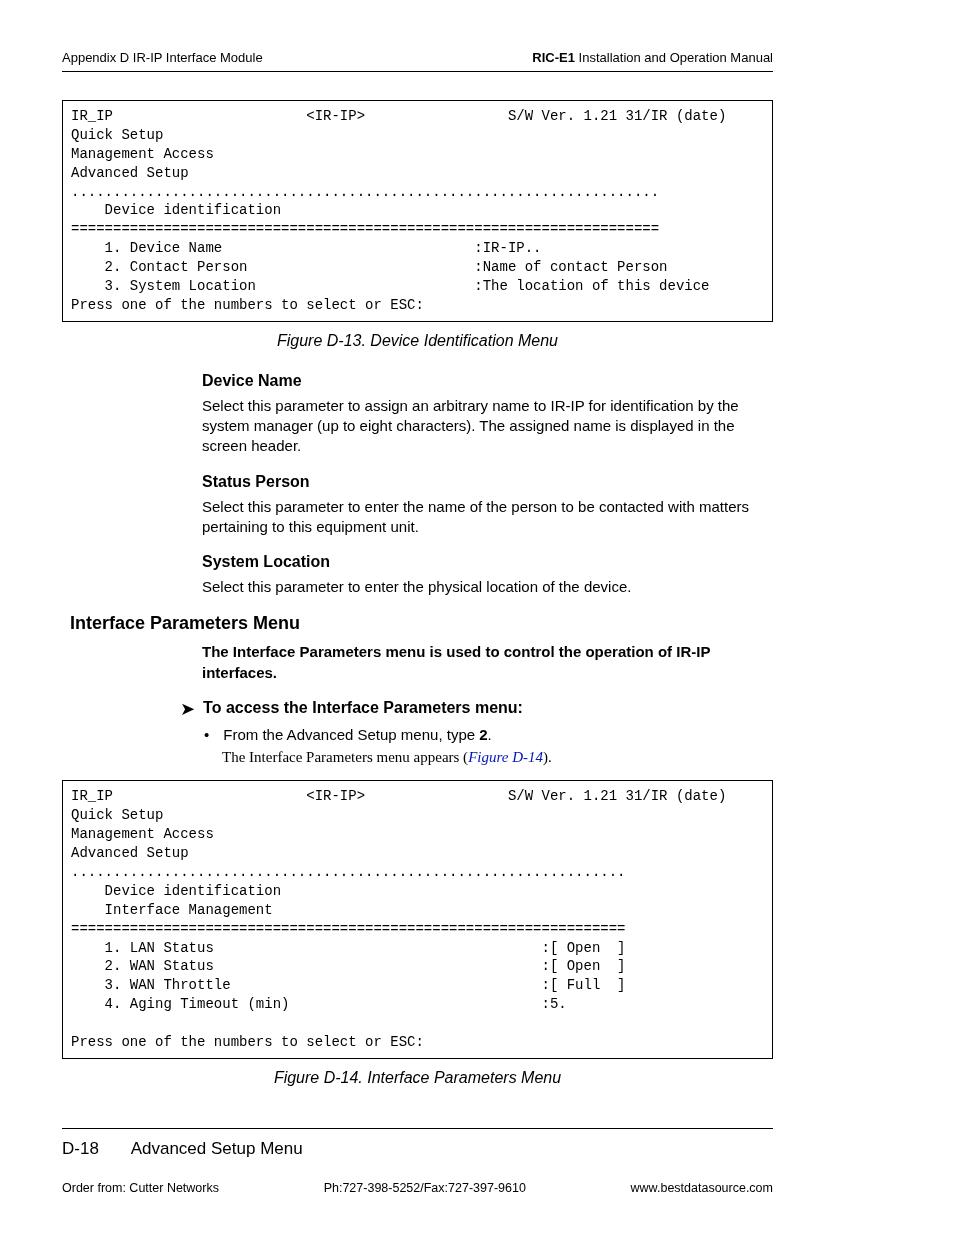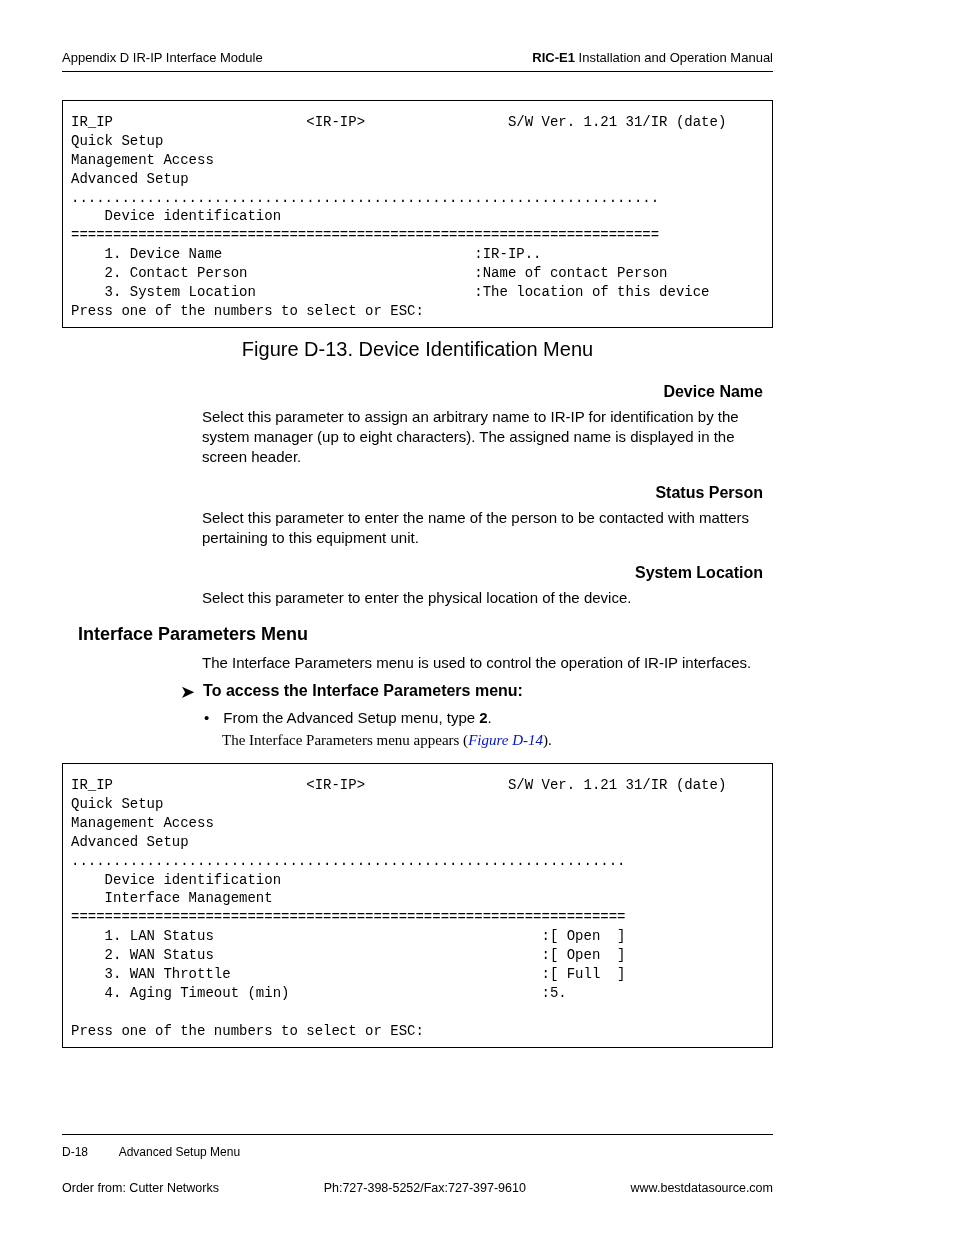--- a/index.html
+++ b/index.html
@@ -21,50 +21,50 @@
     display: flex;
     justify-content: space-between;
     font-size: 13px;
     padding-bottom: 6px;
     border-bottom: 1px solid #000;
     margin-bottom: 28px;
   }
   .header-right strong { font-weight: bold; }
   .terminal-box {
     border: 1.5px solid #000;
-    padding: 12px 8px 6px 8px;
+    padding: 6px 8px 6px 8px;
     font-family: "Courier New", monospace;
     font-size: 14px;
     line-height: 1.35;
     white-space: pre;
   }
   .figure-caption {
     text-align: center;
-    font-size: 20px;
+    font-style: italic;
+    font-size: 16px;
     margin: 10px 0 22px 0;
   }
   .indent-block {
     margin-left: 140px;
     margin-right: 10px;
   }
   .subheading {
     font-weight: bold;
     font-size: 16px;
     margin: 8px 0 6px 0;
-    text-align: right;
   }
   .para {
     font-size: 15px;
     line-height: 1.35;
     margin: 0 0 16px 0;
   }
   .section-heading {
     font-weight: bold;
     font-size: 18px;
-    margin: 10px 0 8px 16px;
+    margin: 10px 0 8px 8px;
   }
   .proc-line {
     display: flex;
     align-items: flex-start;
     margin: 4px 0 6px 0;
   }
   .proc-arrow {
     font-size: 18px;
     margin-right: 8px;
     line-height: 1.2;
@@ -90,21 +90,21 @@
     color: #0016b8;
     font-style: italic;
   }
   .footer-top {
     position: absolute;
     bottom: 76px;
     left: 62px;
     right: 62px;
     border-top: 1px solid #000;
     padding-top: 10px;
-    font-size: 12px;
+    font-size: 17px;
   }
   .footer-top .fp { display:inline-block; margin-right: 28px; }
   .footer-bottom {
     position: absolute;
     bottom: 40px;
     left: 62px;
     right: 62px;
     display: flex;
     justify-content: space-between;
     font-size: 12.5px;
@@ -145,21 +145,21 @@
     <div class="subheading">Status Person</div>
     <p class="para">Select this parameter to enter the name of the person to be contacted with matters pertaining to this equipment unit.</p>
 
     <div class="subheading">System Location</div>
     <p class="para">Select this parameter to enter the physical location of the device.</p>
   </div>
 
   <div class="section-heading">Interface Parameters Menu</div>
 
   <div class="indent-block">
-    <p class="para" style="margin-bottom:8px;">The Interface Parameters menu is used to control the operation of IR-IP interfaces.</p>
+    <p class="para" style="font-weight:bold;">The Interface Parameters menu is used to control the operation of IR-IP interfaces.</p>
   </div>
 
   <div style="margin-left:118px;">
     <div class="proc-line">
       <span class="proc-arrow">➤</span>
       <span class="proc-text">To access the Interface Parameters menu:</span>
     </div>
     <div class="bullet-line">
       <span class="bullet-dot">•</span>
       <span>
@@ -179,20 +179,21 @@
 <span>    Device identification</span>
 <span>    Interface Management</span>
 <span>==================================================================</span>
 <span>    1. LAN Status</span>                                       <span>:[ Open  ]</span>
 <span>    2. WAN Status</span>                                       <span>:[ Open  ]</span>
 <span>    3. WAN Throttle</span>                                     <span>:[ Full  ]</span>
 <span>    4. Aging Timeout (min)</span>                              <span>:5.</span>
 
 <span>Press one of the numbers to select or ESC:</span></div>
 
+  <div class="figure-caption">Figure D-14.  Interface Parameters Menu</div>
 
   <div class="footer-top">
     <span class="fp">D-18</span>
     <span>Advanced Setup Menu</span>
   </div>
 
   <div class="footer-bottom">
     <span>Order from: Cutter Networks</span>
     <span>Ph:727-398-5252/Fax:727-397-9610</span>
     <span>www.bestdatasource.com</span>

